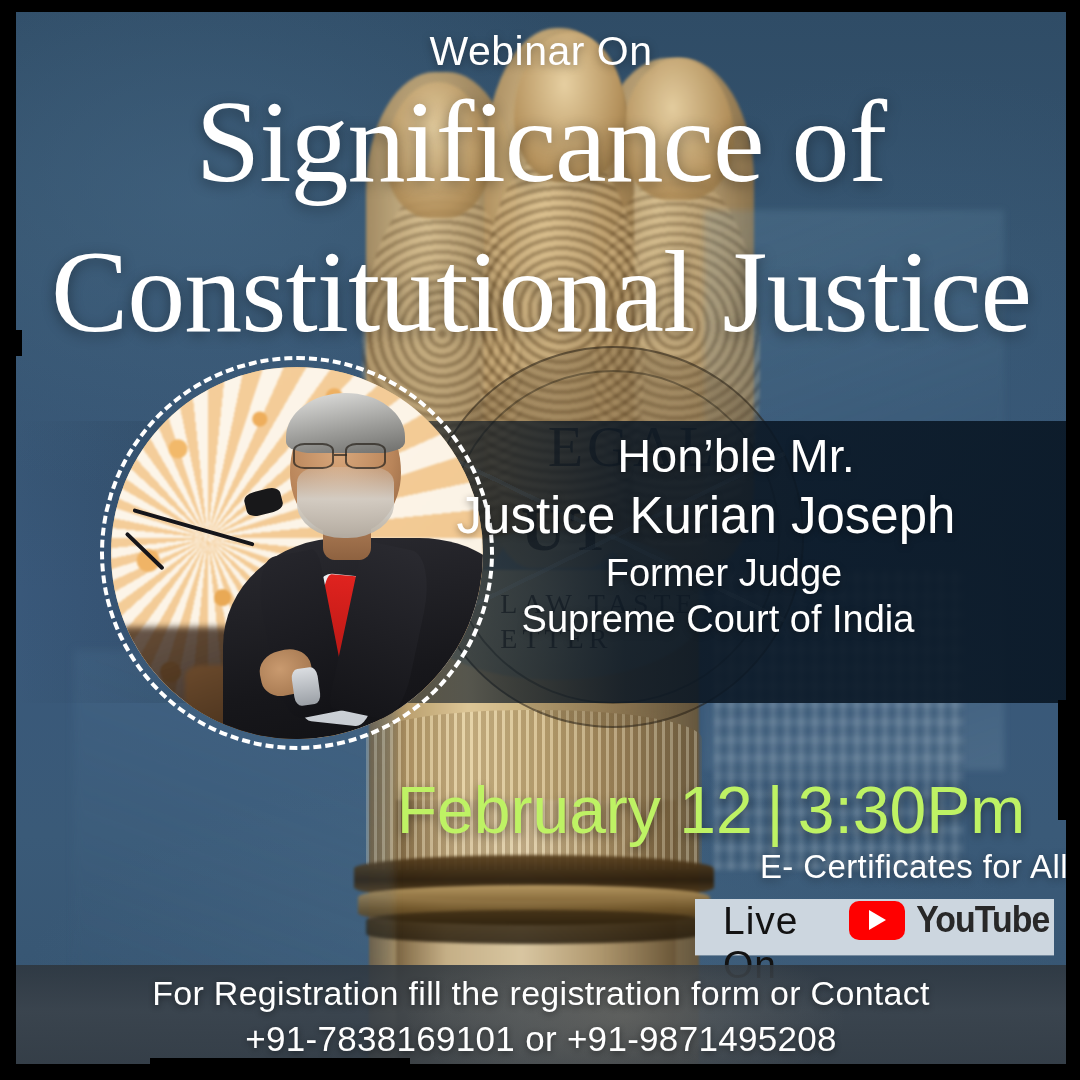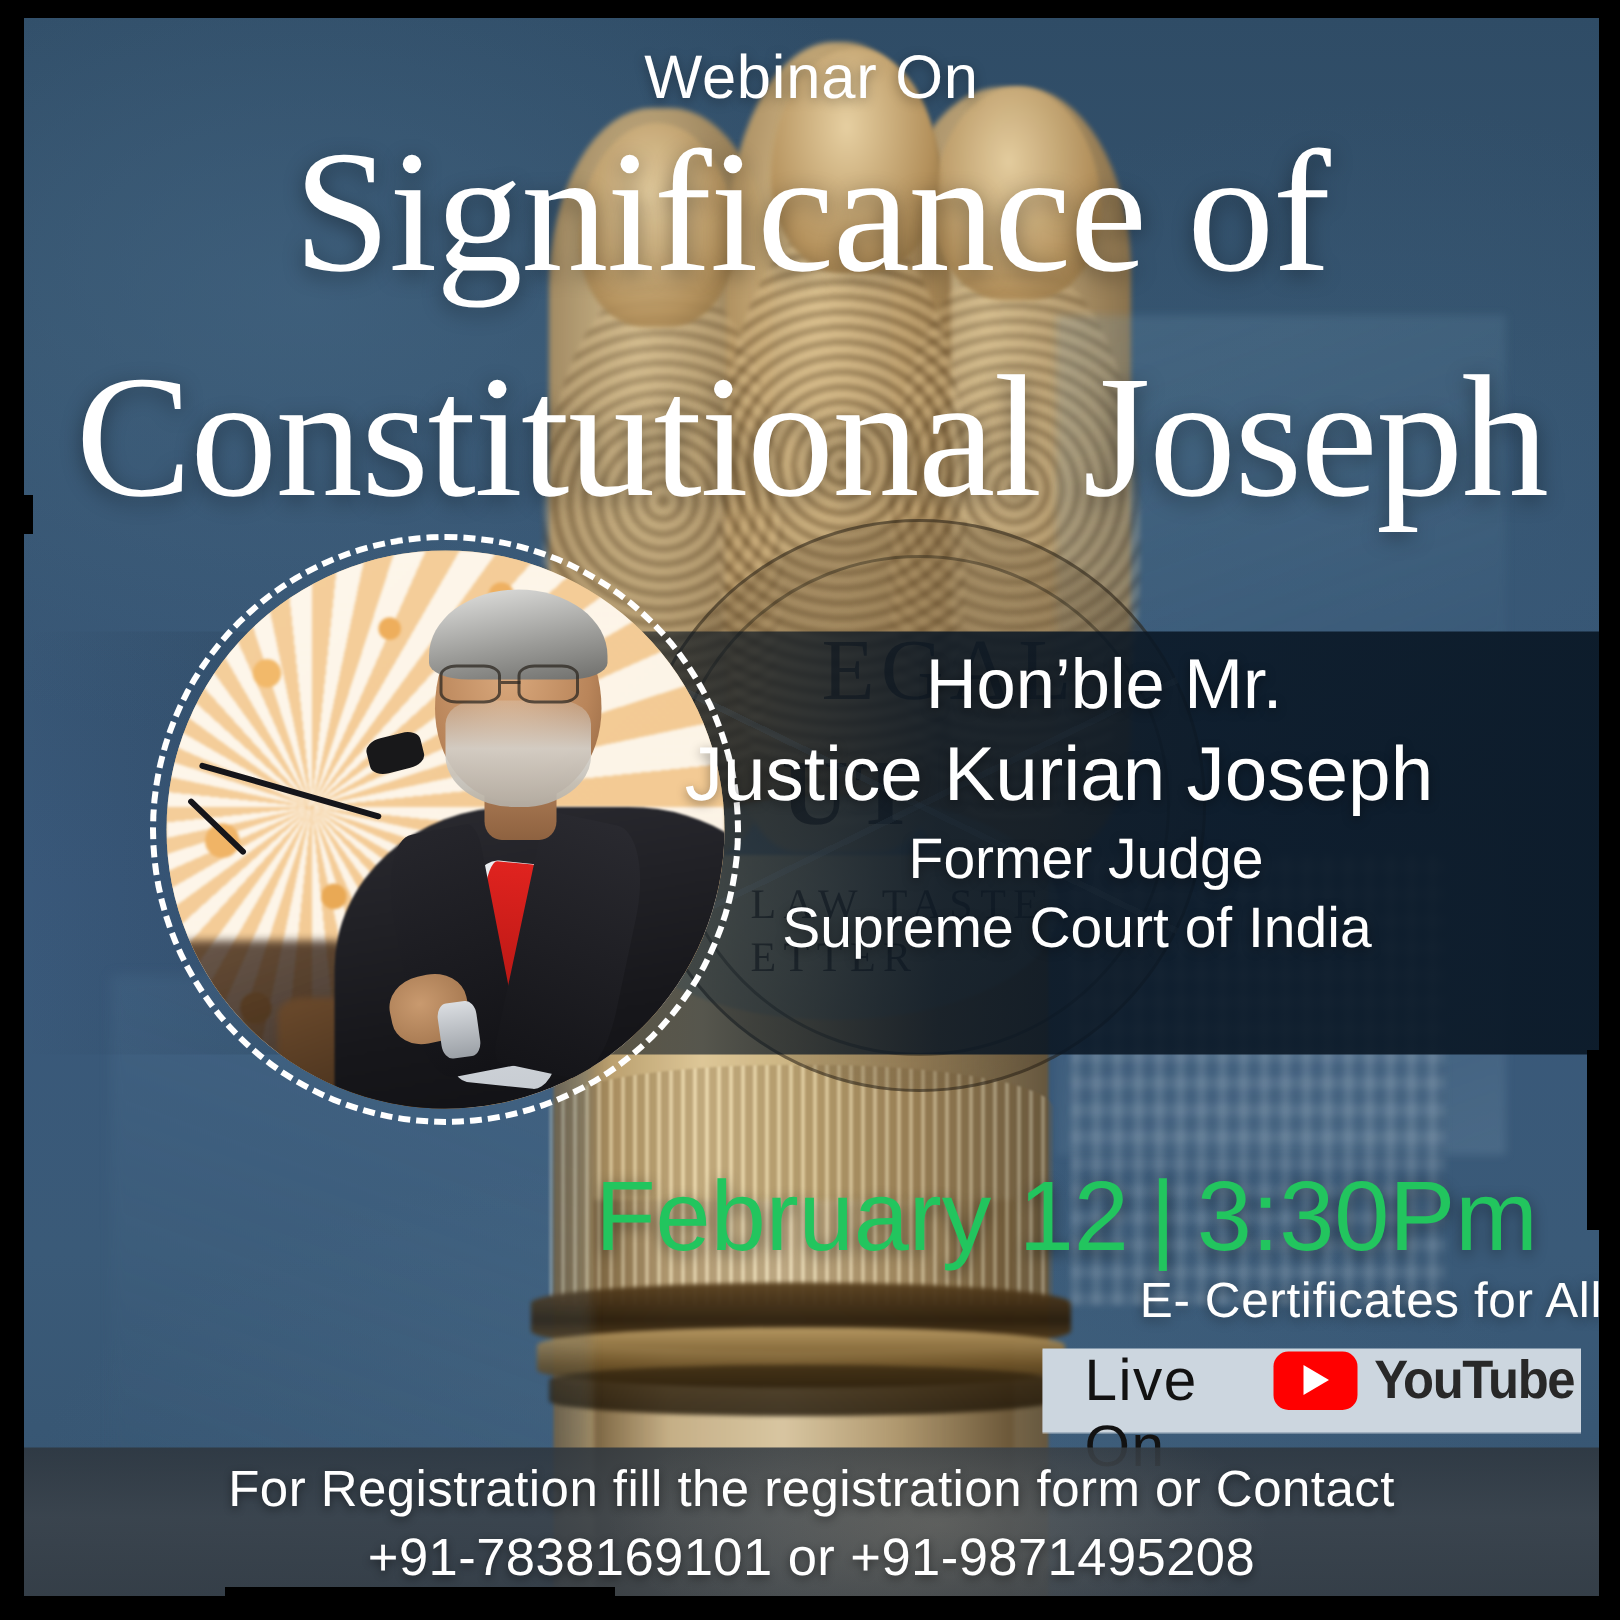--- a/index.html
+++ b/index.html
@@ -437,21 +437,21 @@
     font-size: 38px; line-height: 1.22;
     margin-left: 24px;
     text-shadow: 0 2px 7px rgba(0,0,0,.4);
   }
 
   
   .datetime {
     position: absolute;
     left: 340px; top: 762px; width: 714px;
     text-align: center;
-    color: #22c55e;
+    color: #bef264;
     font-size: 66px;
     letter-spacing: 0px;
     text-shadow: 0 3px 10px rgba(0,0,0,.42);
   }
   .dt-sep { padding: 0 14px; font-weight: 300; }
   .ecert {
     position: absolute;
     left: 480px; top: 838px; width: 574px;
     text-align: right;
     color: #fff;
@@ -566,21 +566,21 @@
       <div class="wm-l1">EGAL</div>
       <div class="wm-l2">UT</div>
       <div class="wm-l3" style="white-space:pre-line">LAW TASTE
 ETTER</div>
     </div>
 
     <div class="speaker-band"></div>
 
     <div class="webinar-on">Webinar On</div>
     <div class="title title-1">Significance of</div>
-    <div class="title title-2">Constitutional Joseph</div>
+    <div class="title title-2">Constitutional Justice</div>
 
     <div class="portrait-wrap">
       <div class="portrait">
         <div class="p-bg"></div>
         <div class="p-podium"></div>
         <div class="p-book"></div>
         <div class="p-podium2"></div>
         <div class="p-suit"></div>
         <div class="p-shirt"></div>
         <div class="p-tie"></div>

